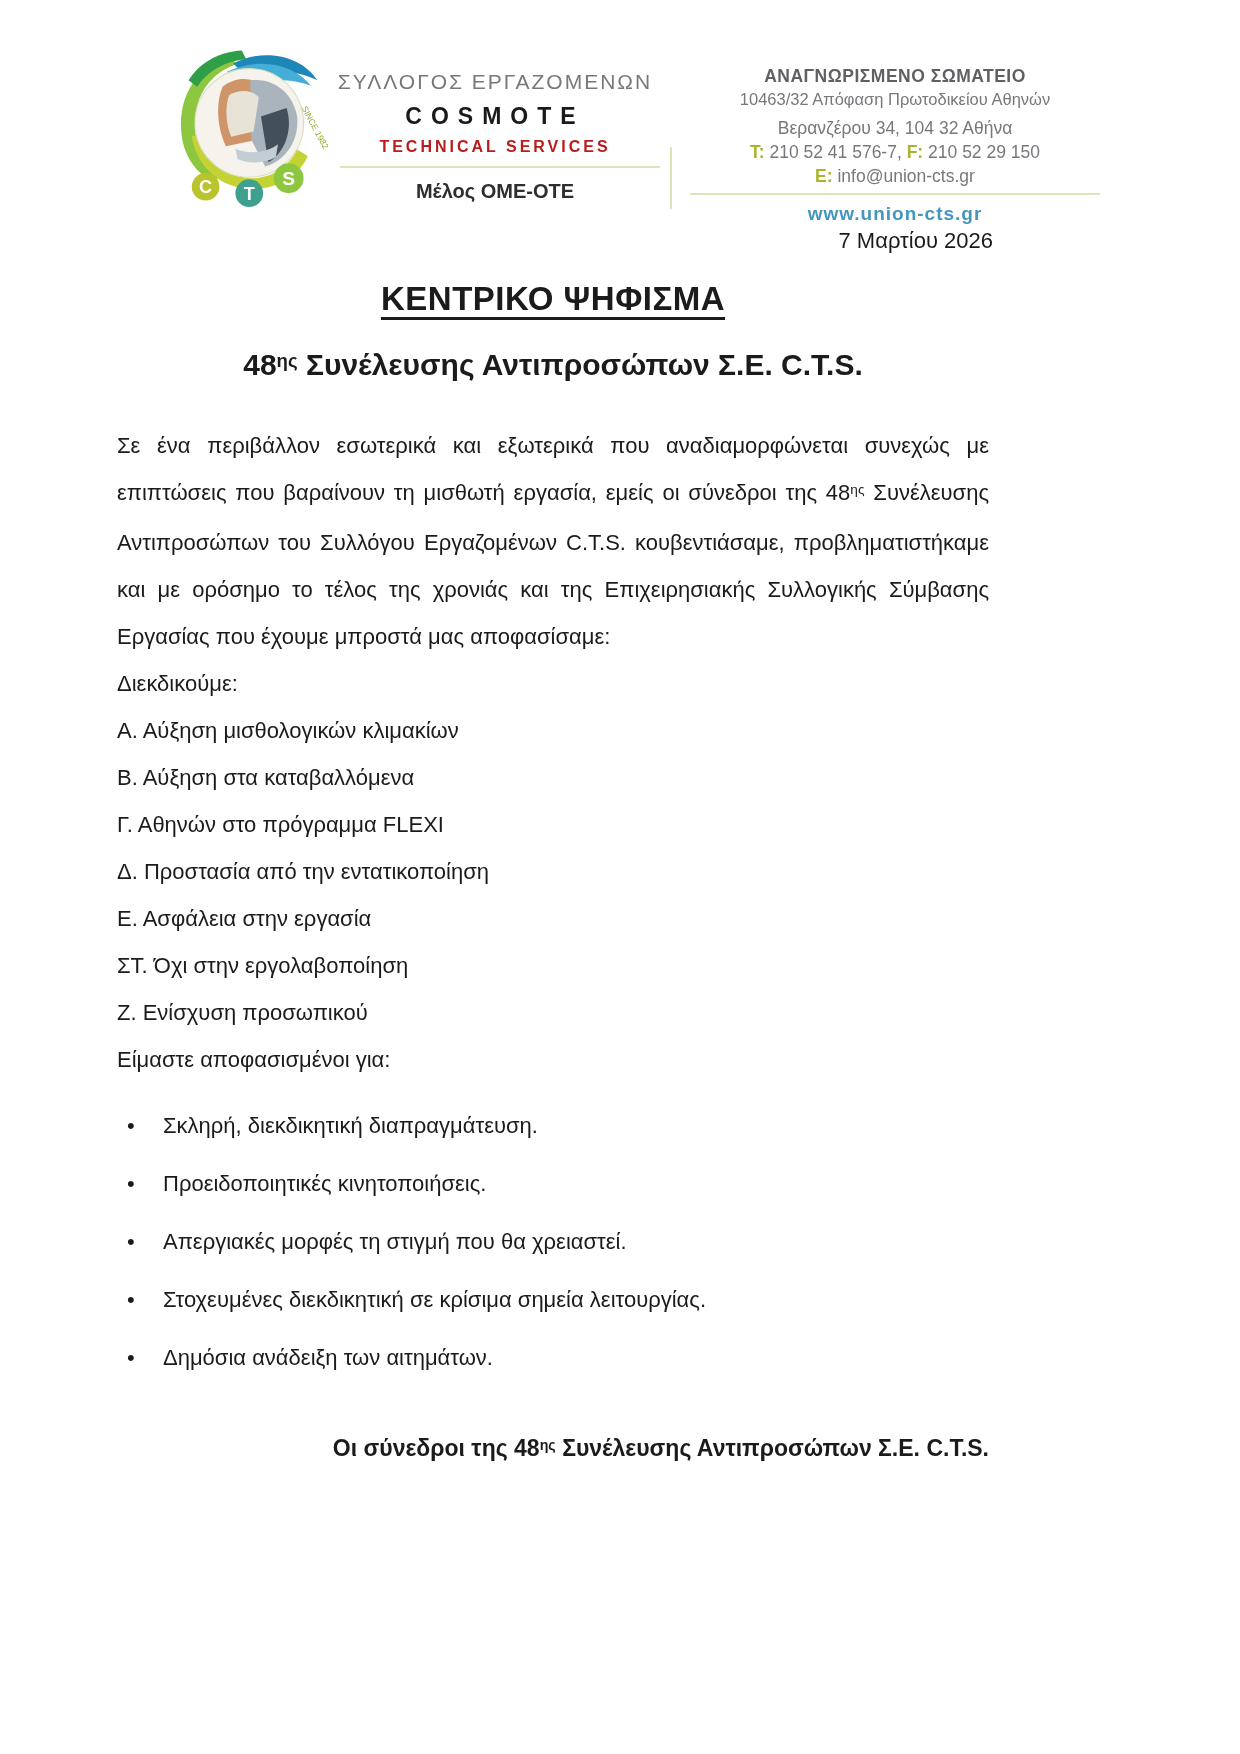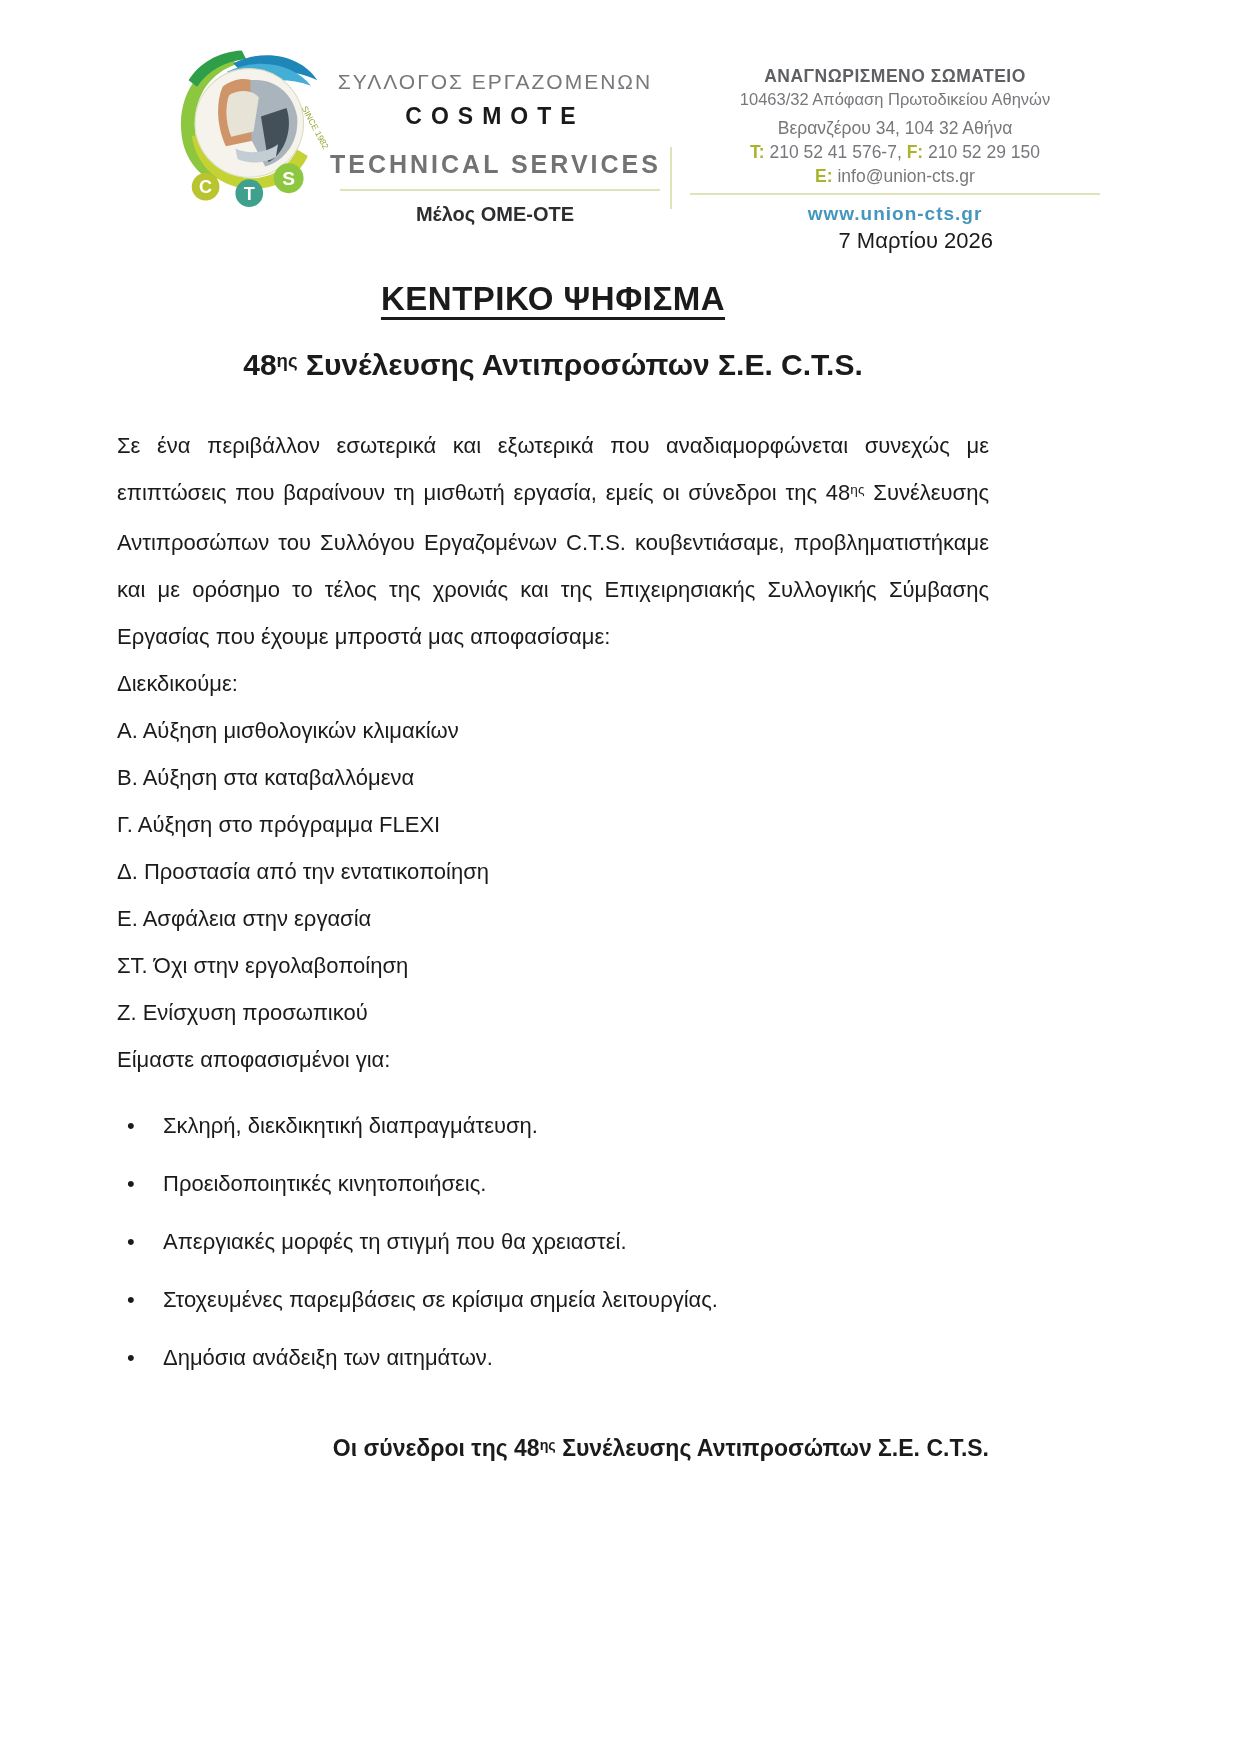--- a/index.html
+++ b/index.html
@@ -42,25 +42,25 @@
   }
   .org-line2{
     color:#1a1a1a;
     font-weight:bold;
     font-size:23px;
     letter-spacing:9px;
     margin-top:9px;
     white-space:nowrap;
   }
   .org-line3{
-    color:#737373;
-    font-weight:bold;
-    font-size:25px;
+    color:#b91c1c;
+    font-weight:bold;
+    font-size:16px;
     letter-spacing:3px;
-    margin-top:20px;
+    margin-top:8px;
     white-space:nowrap;
   }
   .center-rule{
     border:none;
     border-top:2px solid var(--pale-line);
     margin:10px 0 0 10px;
   }
   .member-line{
     color:#2e2e30;
     font-weight:bold;
@@ -278,21 +278,21 @@
 
     <p class="paragraph">
       <span>Σε ένα περιβάλλον εσωτερικά και εξωτερικά που αναδιαμορφώνεται συνεχώς με επιπτώσεις που βαραίνουν τη μισθωτή εργασία, εμείς οι σύνεδροι της 48</span><span class="sup">ης</span><span> Συνέλευσης Αντιπροσώπων του Συλλόγου Εργαζομένων C.T.S. κουβεντιάσαμε, προβληματιστήκαμε και με ορόσημο το τέλος της χρονιάς και της Επιχειρησιακής Συλλογικής Σύμβασης Εργασίας που έχουμε μπροστά μας αποφασίσαμε:</span>
     </p>
 
     <div class="plain-line">Διεκδικούμε:</div>
 
     <div class="claims">
       <div class="plain-line">Α. Αύξηση μισθολογικών κλιμακίων</div>
       <div class="plain-line">Β. Αύξηση στα καταβαλλόμενα</div>
-      <div class="plain-line">Γ. Αύξηση στο πρόγραμμα FLEXI</div>
+      <div class="plain-line">Γ. Αθηνών στο πρόγραμμα FLEXI</div>
       <div class="plain-line">Δ. Προστασία από την εντατικοποίηση</div>
       <div class="plain-line">Ε. Ασφάλεια στην εργασία</div>
       <div class="plain-line">ΣΤ. Όχι στην εργολαβοποίηση</div>
       <div class="plain-line">Ζ. Ενίσχυση προσωπικού</div>
     </div>
 
     <div class="plain-line">Είμαστε αποφασισμένοι για:</div>
 
     <div class="bullets">
       <div class="bullet-item">
@@ -302,21 +302,21 @@
       <div class="bullet-item">
         <span class="bullet-dot">•</span>
         <span>Προειδοποιητικές κινητοποιήσεις.</span>
       </div>
       <div class="bullet-item">
         <span class="bullet-dot">•</span>
         <span>Απεργιακές μορφές τη στιγμή που θα  χρειαστεί.</span>
       </div>
       <div class="bullet-item">
         <span class="bullet-dot">•</span>
-        <span>Στοχευμένες παρεμβάσεις σε κρίσιμα σημεία λειτουργίας.</span>
+        <span>Στοχευμένες διεκδικητική σε κρίσιμα σημεία λειτουργίας.</span>
       </div>
       <div class="bullet-item">
         <span class="bullet-dot">•</span>
         <span>Δημόσια ανάδειξη των αιτημάτων.</span>
       </div>
     </div>
 
     <div class="doc-footer">
       <span>Οι σύνεδροι της 48</span><span class="sup">ης</span><span> Συνέλευσης Αντιπροσώπων Σ.Ε. C.T.S.</span>
     </div>

